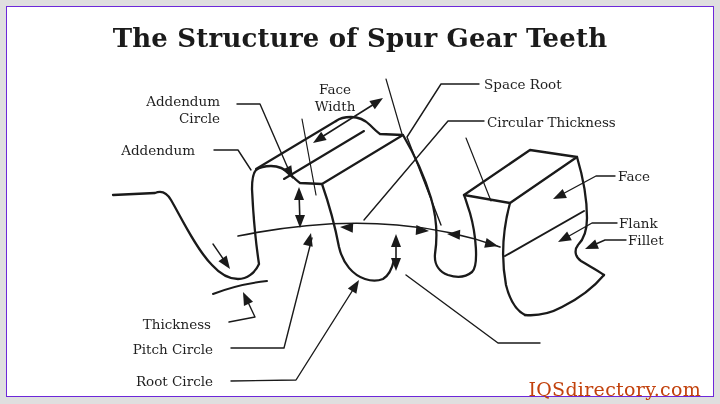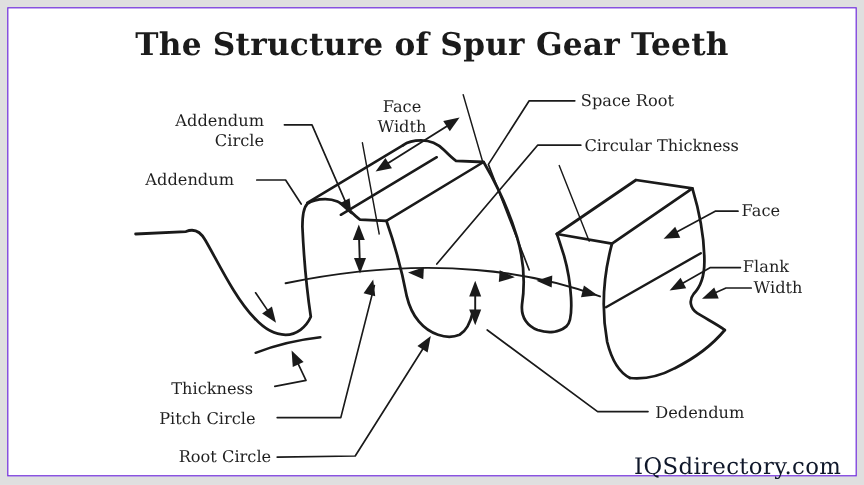--- a/index.html
+++ b/index.html
@@ -17,21 +17,21 @@
   }
   svg.diagram{position:absolute;left:0;top:0;width:720px;height:404px;}
   .lbl{
     position:absolute;font-size:13.5px;line-height:17px;color:#1f1f1f;
     white-space:nowrap;
   }
   .lbl.wrap{white-space:normal;}
   .r{text-align:right;}
   .c{text-align:center;}
   .watermark{
-    position:absolute;right:12px;top:371px;font-size:19px;color:#0f172a;
+    position:absolute;right:12px;top:371px;font-size:19px;color:#c2410c;
     letter-spacing:0.3px;font-weight:500;
   }
 </style>
 </head>
 <body>
 
 <div class="stage">
   <div class="card">
 
     <div class="title">The Structure of Spur Gear Teeth</div>
@@ -143,21 +143,20 @@
       </g>
     </svg>
 
     <div class="lbl wrap r" style="right:493px;top:86px;width:86px;">Addendum Circle</div>
     <div class="lbl" style="right:518px;top:135px;text-align:center;">Addendum</div>
     <div class="lbl wrap c" style="left:303px;top:74px;width:50px;">Face Width</div>
     <div class="lbl" style="left:477px;top:69px;">Space Root</div>
     <div class="lbl" style="left:480px;top:107px;">Circular Thickness</div>
     <div class="lbl" style="left:611px;top:161px;">Face</div>
     <div class="lbl" style="left:612px;top:208px;">Flank</div>
-    <div class="lbl" style="left:621px;top:225px;">Width</div>
+    <div class="lbl" style="left:621px;top:225px;">Fillet</div>
     <div class="lbl r" style="right:502px;top:309px;">Thickness</div>
     <div class="lbl r" style="right:500px;top:334px;">Pitch Circle</div>
-    <div class="lbl r" style="right:487px;top:366px;margin-left:48px;">Root Circle</div>
-    <div class="lbl" style="left:539px;top:329px;">Dedendum</div>
+    <div class="lbl r" style="right:500px;top:366px;margin-left:48px;">Root Circle</div>
 
     <div class="watermark">IQSdirectory.com</div>
   </div>
 </div>
 
 </body></html>

